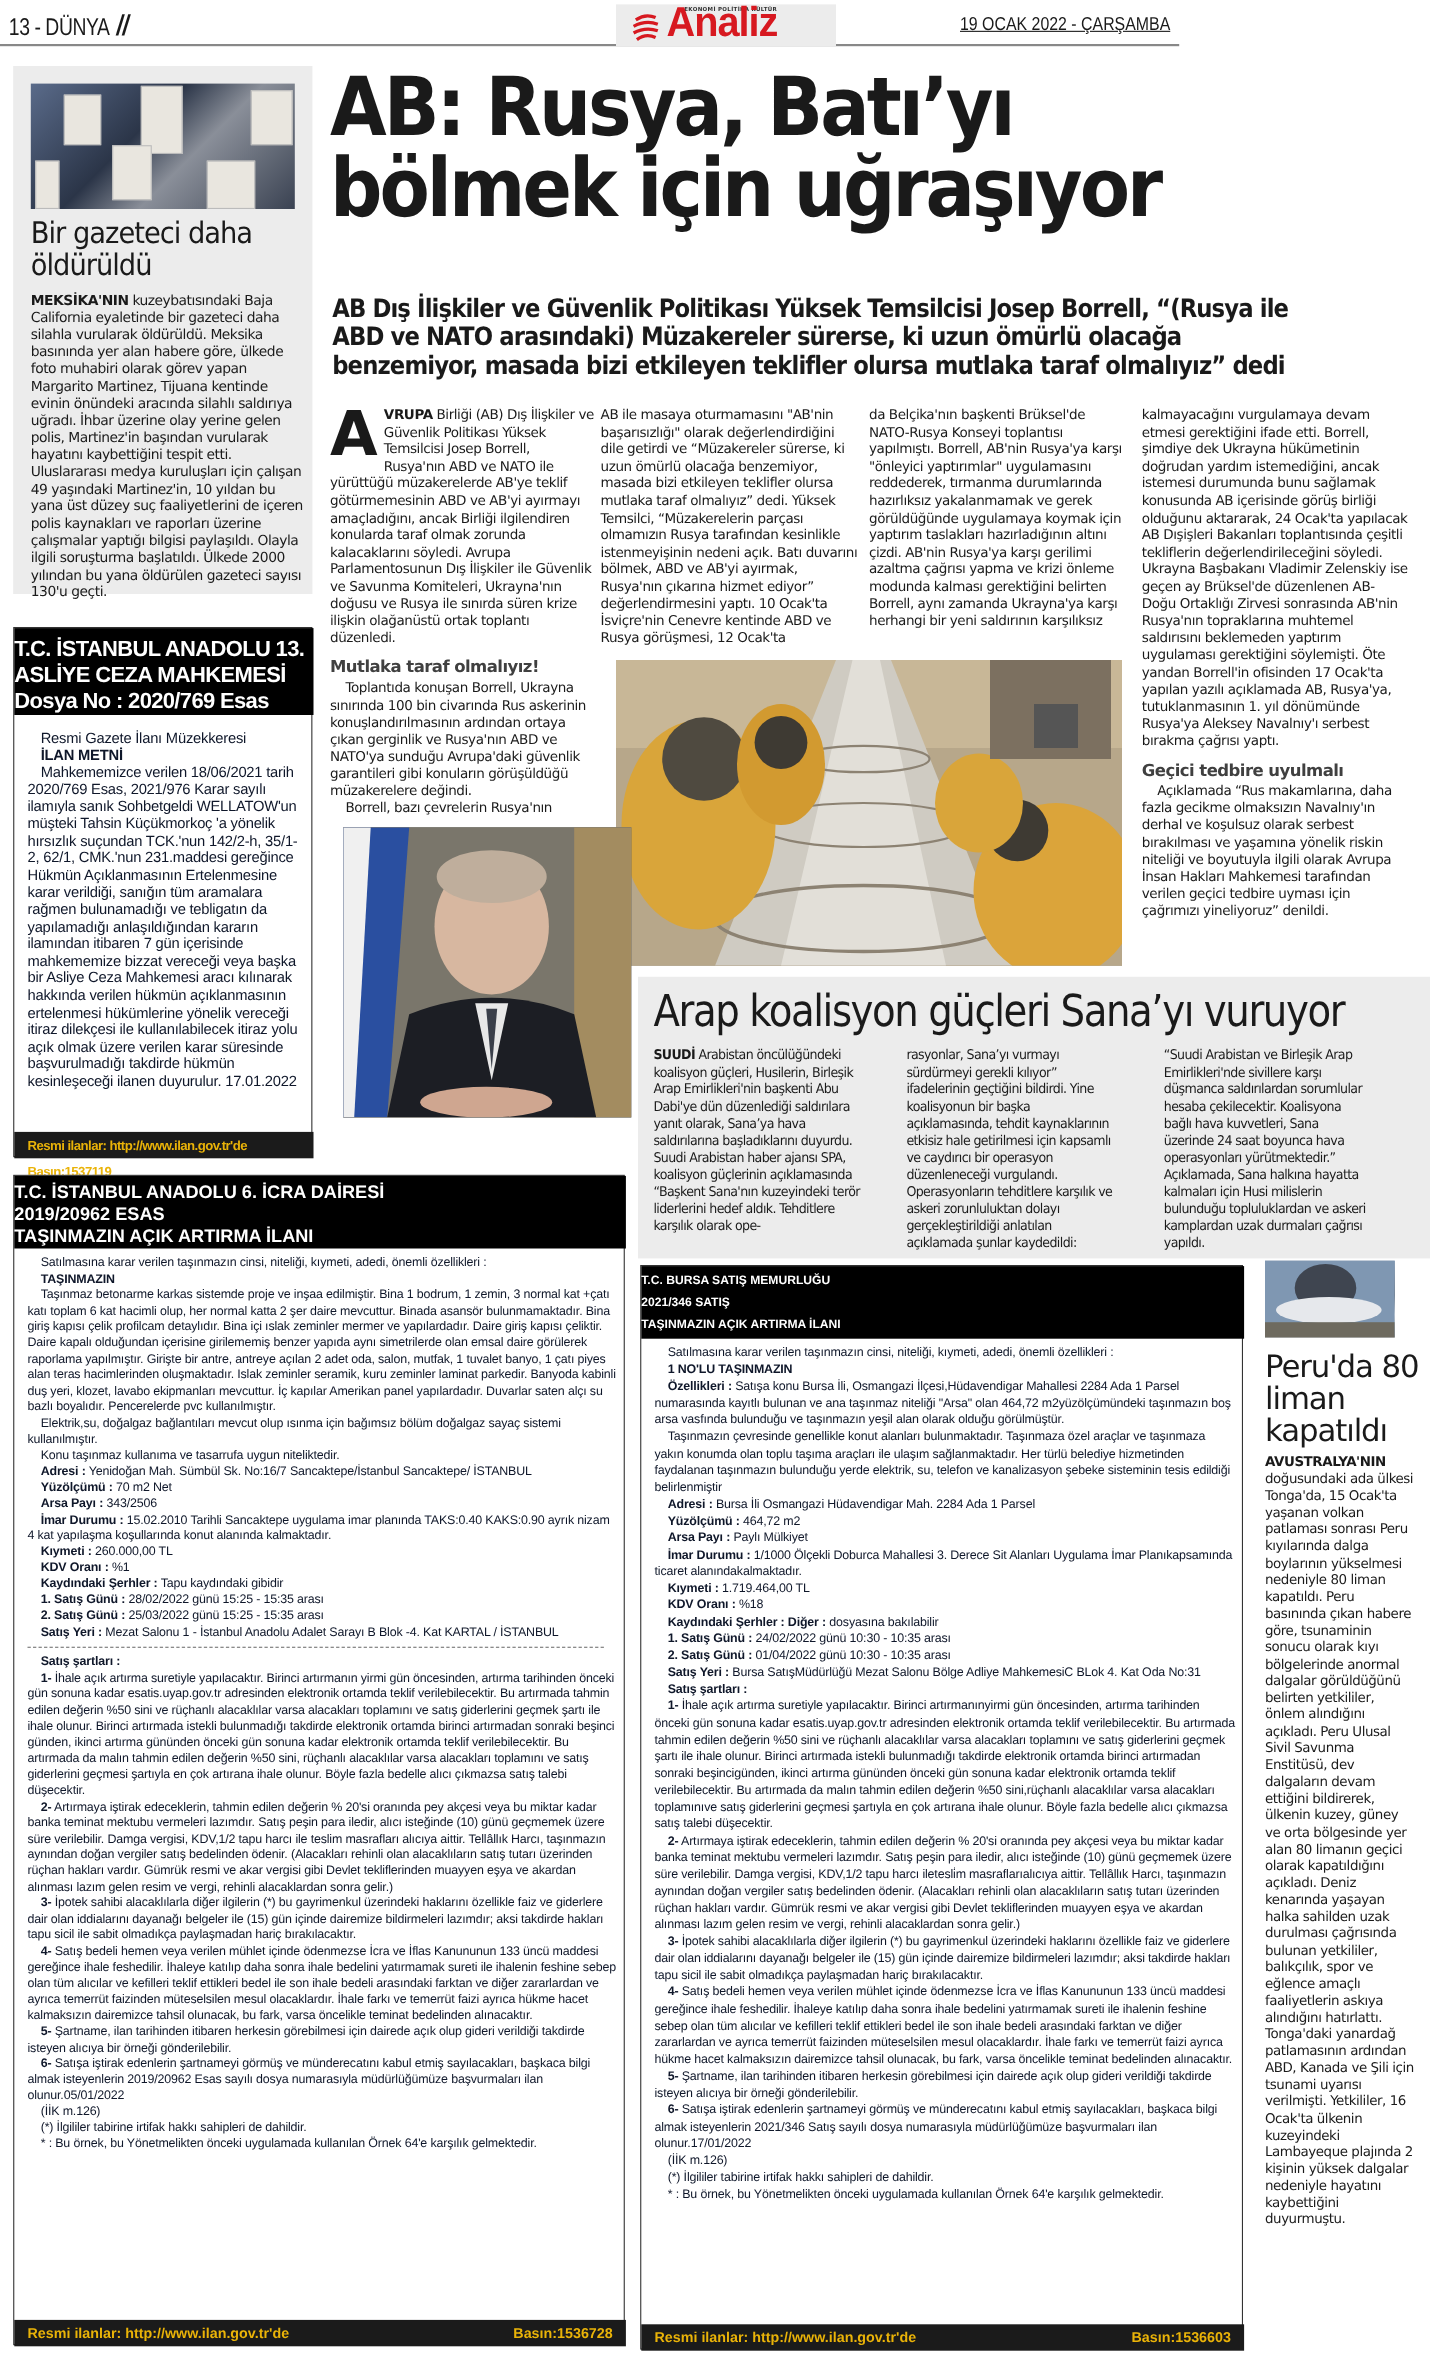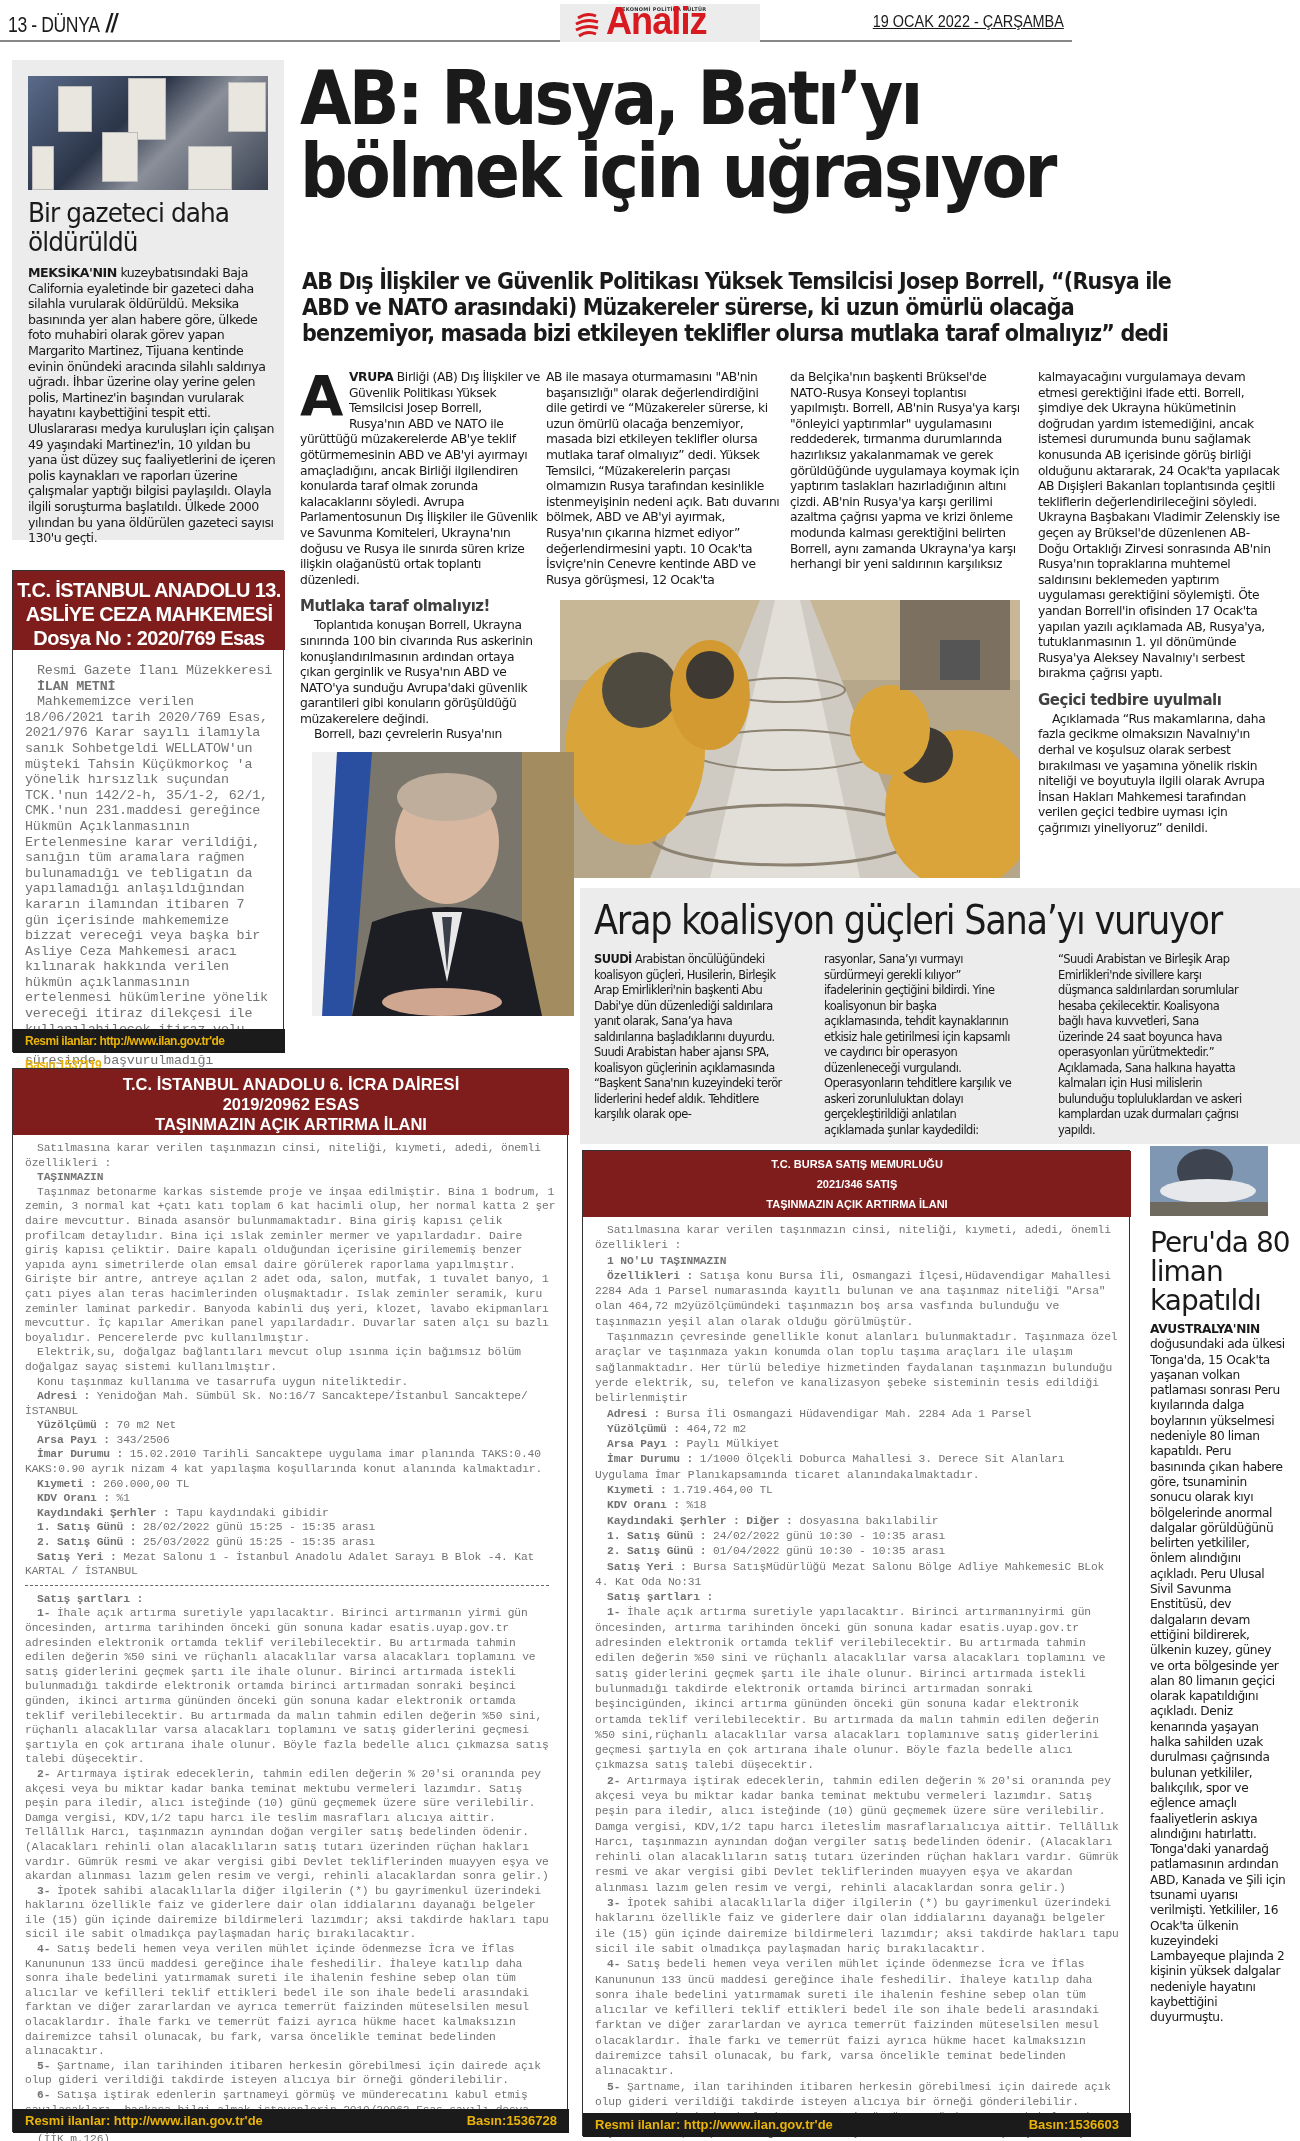--- a/index.html
+++ b/index.html
@@ -20,23 +20,23 @@
 
   
   .side-story { left: 12px; top: 60px; width: 272px; height: 480px; background: #ececec; }
   .side-photo { left: 16px; top: 16px; width: 240px; height: 114px; overflow: hidden; background: linear-gradient(135deg,#5a6b8a 0%,#2b3548 40%,#8a8f99 60%,#3a4252 100%); }
   .side-photo .pcard { position: absolute; background: #e9e6df; border: 1px solid #bbb; }
   .side-title { left: 16px; top: 138px; width: 250px; font-family: "DejaVu Sans", sans-serif; font-size: 27px; line-height: 29px; font-weight: 400; letter-spacing: -1px; transform: scaleX(0.92); transform-origin: left; }
   .side-body { left: 16px; top: 205px; width: 254px; font-size: 12.6px; line-height: 15.6px; letter-spacing: -0.45px; text-align: left; }
   .side-body b { font-weight: 700; }
 
   
-  .legal-hd { background: #7f1d1d; color: #fff; font-family: "Liberation Sans", sans-serif; font-weight: 700; text-align: center; }
+  .legal-hd { background: #000000; color: #fff; font-family: "Liberation Sans", sans-serif; font-weight: 700; }
   .legal-box { border: 1px solid #333; background: #fff; }
-  .legal-body { font-family: Liberation Mono, monospace; color: #737373; }
+  .legal-body { font-family: Liberation Sans, sans-serif; color: #0f172a; }
   .legal-body b { font-weight: 700; }
   .legal-ft { background: #1b1b1b; color: #eab308; font-family: "Liberation Sans", sans-serif; font-weight: 700; }
 
   .ilan1 { left: 12px; top: 570px; width: 272px; height: 482px; }
   .ilan1 .legal-hd { position: absolute; left: 0; top: 0; width: 272px; height: 79px; font-size: 20px; line-height: 24px; padding-top: 7px; letter-spacing: -0.6px; }
   .ilan1 .legal-body { position: absolute; left: 12px; top: 92px; width: 250px; font-size: 13.4px; line-height: 15.6px; letter-spacing: -0.2px; }
   .ilan1 .legal-ft { position: absolute; left: 0; top: 458px; width: 272px; height: 24px; font-size: 12px; line-height: 24px; padding-left: 12px; letter-spacing: -0.5px; }
 
   
   .main-head { left: 300px; top: 62px; width: 1000px; font-family: "DejaVu Sans", sans-serif; font-weight: 700; font-size: 74px; line-height: 73px; letter-spacing: -3px; transform: scaleX(0.9); transform-origin: left; }

